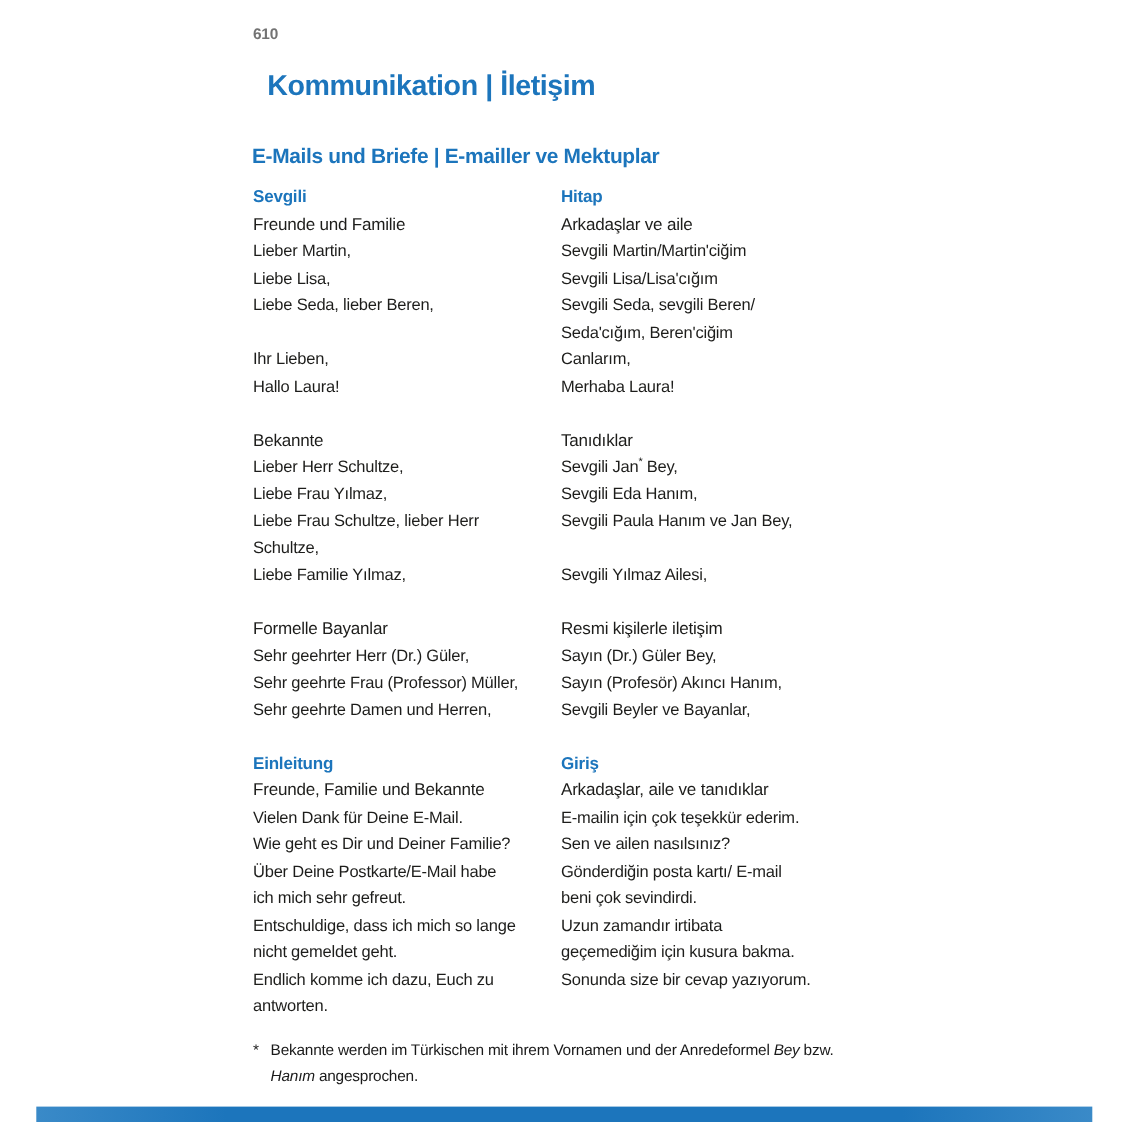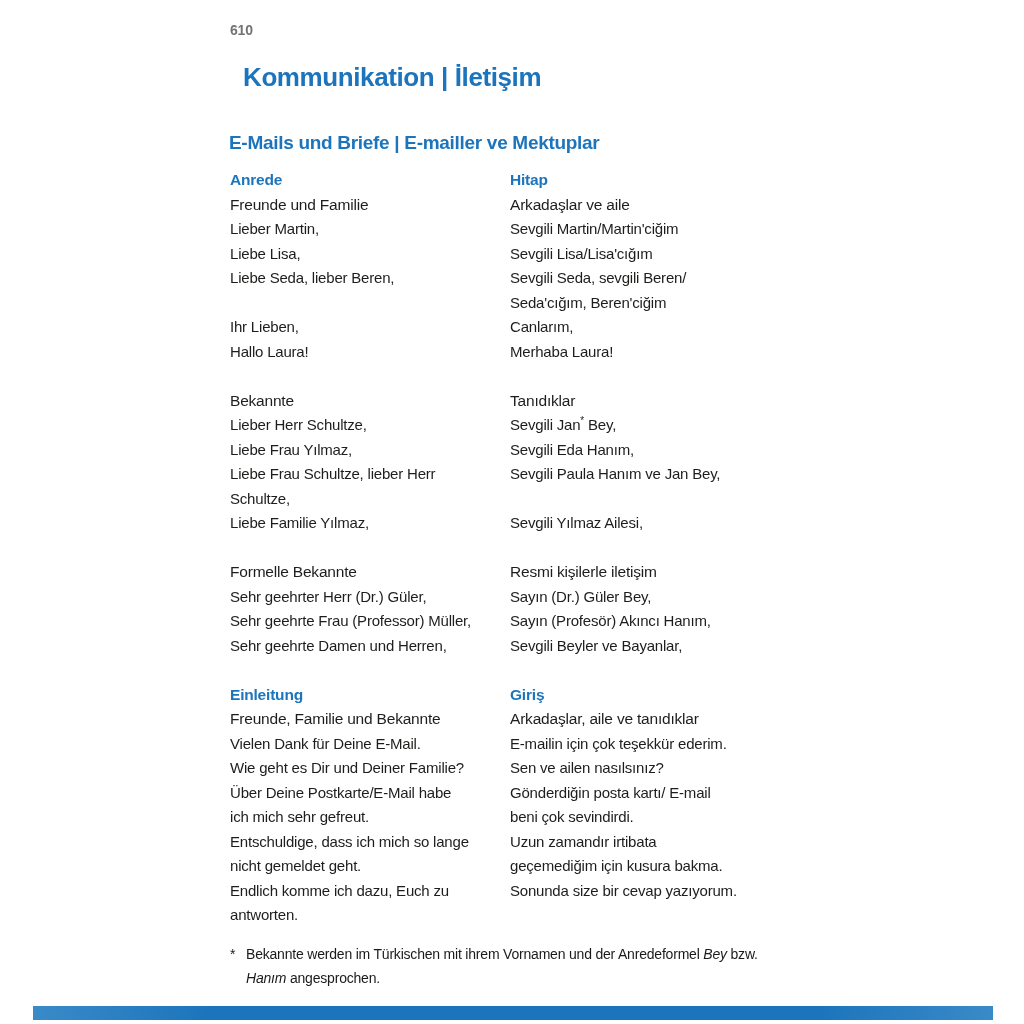--- a/index.html
+++ b/index.html
@@ -58,37 +58,37 @@
 </head>
 <body>
 
 <div class="page-number">610</div>
 
 <h1 class="main-title">Kommunikation | İletişim</h1>
 
 <h2 class="sub-title">E-Mails und Briefe | E-mailler ve Mektuplar</h2>
 
 <div class="col col-left">
-    <div class="line heading">Anrede</div>
+    <div class="line heading">Sevgili</div>
     <div class="line bold">Freunde und Familie</div>
     <div class="line normal">Lieber Martin,</div>
     <div class="line normal">Liebe Lisa,</div>
     <div class="line normal">Liebe Seda, lieber Beren,</div>
     <div class="line spacer">&nbsp;</div>
     <div class="line normal">Ihr Lieben,</div>
     <div class="line normal">Hallo Laura!</div>
     <div class="line spacer">&nbsp;</div>
     <div class="line bold">Bekannte</div>
     <div class="line normal">Lieber Herr Schultze,</div>
     <div class="line normal">Liebe Frau Yılmaz,</div>
     <div class="line normal">Liebe Frau Schultze, lieber Herr</div>
     <div class="line normal">Schultze,</div>
     <div class="line normal">Liebe Familie Yılmaz,</div>
     <div class="line spacer">&nbsp;</div>
-    <div class="line bold">Formelle Bekannte</div>
+    <div class="line bold">Formelle Bayanlar</div>
     <div class="line normal">Sehr geehrter Herr (Dr.) Güler,</div>
     <div class="line normal">Sehr geehrte Frau (Professor) Müller,</div>
     <div class="line normal">Sehr geehrte Damen und Herren,</div>
     <div class="line spacer">&nbsp;</div>
     <div class="line heading">Einleitung</div>
     <div class="line bold">Freunde, Familie und Bekannte</div>
     <div class="line normal">Vielen Dank für Deine E-Mail.</div>
     <div class="line normal">Wie geht es Dir und Deiner Familie?</div>
     <div class="line normal">Über Deine Postkarte/E-Mail habe</div>
     <div class="line normal">ich mich sehr gefreut.</div>

